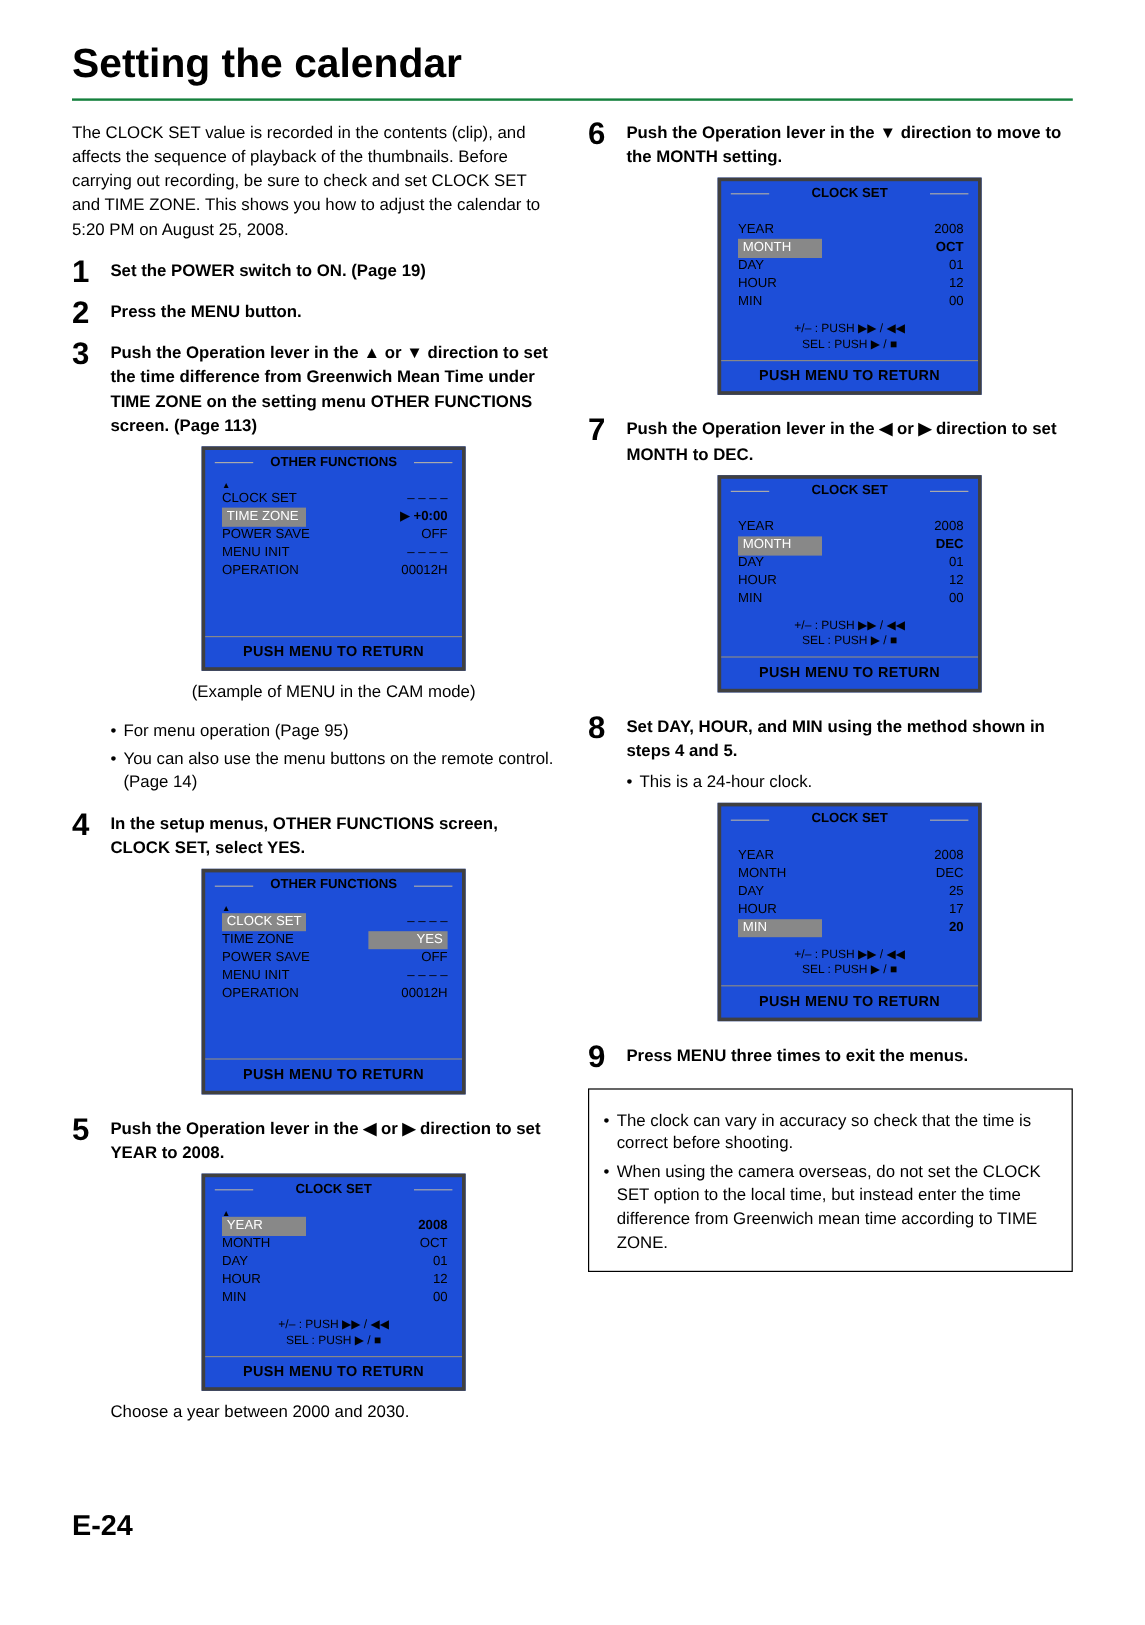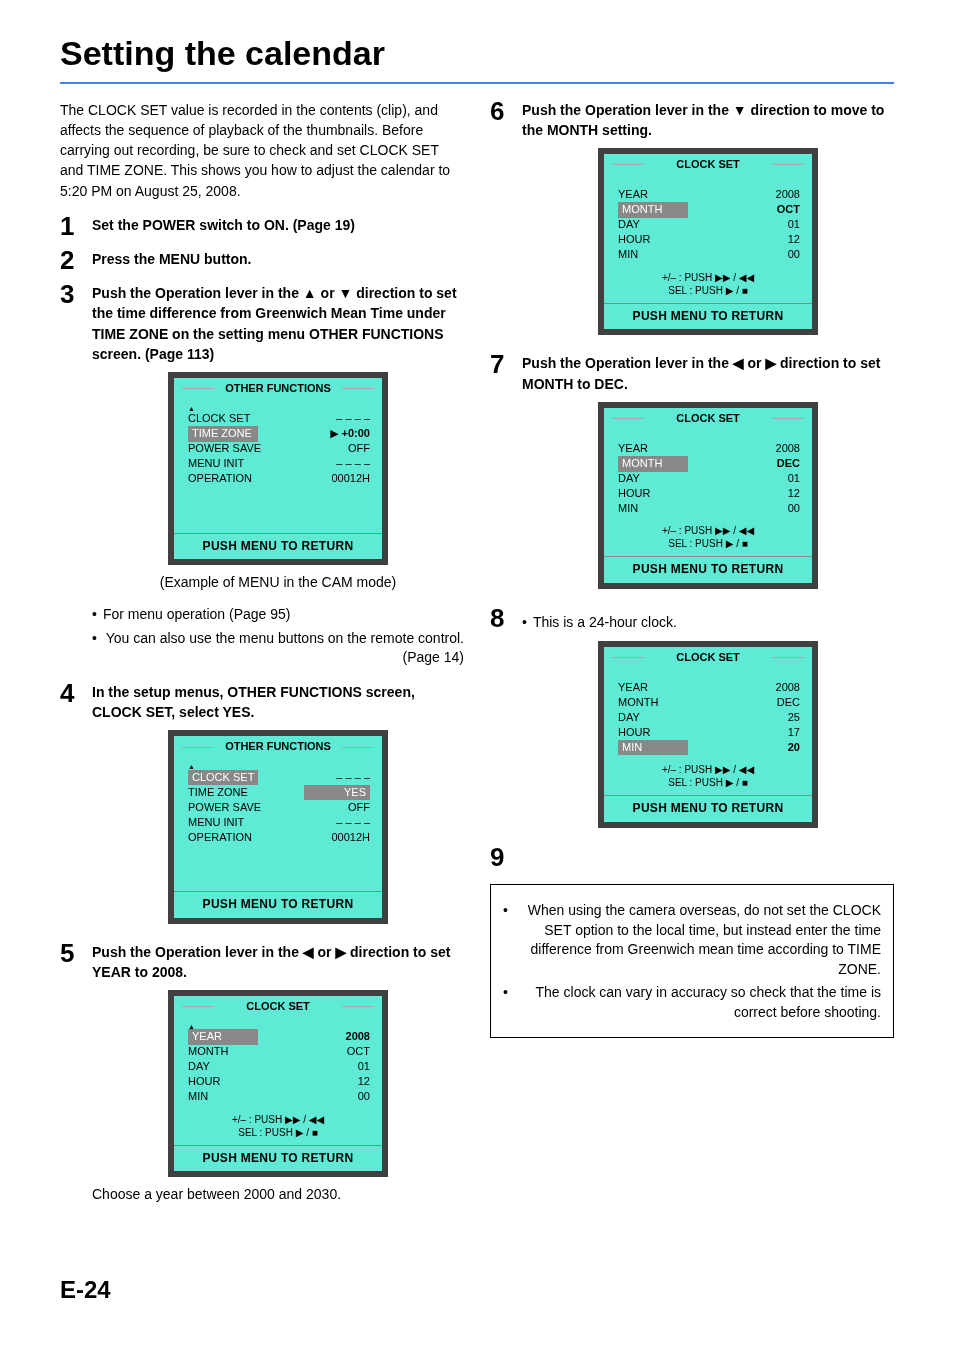--- a/index.html
+++ b/index.html
@@ -8,52 +8,52 @@
     background: #fff;
     color: #000;
     width: 954px;
     padding: 30px 60px 30px 60px;
     font-size: 14px;
     line-height: 1.4;
   }
   h1 {
     font-size: 34px;
     font-weight: bold;
-    border-bottom: 2px solid #3b82f6;
+    border-bottom: 2px solid #15803d;
     padding-bottom: 4px;
     margin-bottom: 16px;
   }
   .columns {
     display: flex;
     gap: 26px;
   }
   .col { flex: 1; min-width: 0; }
   p.intro { margin-bottom: 14px; line-height: 1.45; }
   ol.steps { list-style: none; padding: 0; margin: 0; }
   li.step { display: flex; align-items: flex-start; margin-bottom: 10px; }
   .num {
     font-size: 26px;
     font-weight: bold;
     min-width: 32px;
     line-height: 1;
     margin-top: -2px;
   }
   .step-body { flex: 1; }
   .step-title { font-weight: bold; line-height: 1.45; }
-  ul.bullets { list-style: none; padding-left: 0; margin-top: 6px; text-align: right; }
+  ul.bullets { list-style: none; padding-left: 0; margin-top: 6px; }
   ul.bullets li { display: flex; align-items: flex-start; margin-bottom: 4px; line-height:1.4;}
   ul.bullets li::before { content: "•"; margin-right: 6px; }
   .caption { text-align: center; margin: 6px 0 12px 0; font-size: 14px; }
   .screen-wrap { display:flex; justify-content:center; margin: 8px 0; }
   .screen {
-    border: 6px solid #404040;
+    border: 3px solid #404040;
     width: 220px;
     font-family: Arial, Helvetica, sans-serif;
     font-size: 11px;
-    background:#5eead4;
+    background:#1d4ed8;
   }
   .screen-title {
     text-align: center;
     font-weight: bold;
     padding: 3px 0 2px 0;
     border-bottom: none;
     position: relative;
   }
   .screen-title::before {
     content: "";
@@ -355,20 +355,21 @@
               <div class="screen-divider"></div>
               <div class="screen-footer">PUSH  MENU TO RETURN</div>
             </div>
           </div>
         </div>
       </li>
 
       <li class="step">
         <div class="num">8</div>
         <div class="step-body">
+          <div class="step-title">Set DAY, HOUR, and MIN using the method shown in steps 4 and 5.</div>
           <ul class="bullets">
             <li>
                 <span>This is a 24-hour clock.</span>
               </li>
           </ul>
 
           <div class="screen-wrap">
             <div class="screen">
               <div class="screen-title">CLOCK SET</div>
               <div class="screen-body">
@@ -400,29 +401,32 @@
               </div>
               <div class="screen-divider"></div>
               <div class="screen-footer">PUSH  MENU TO RETURN</div>
             </div>
           </div>
         </div>
       </li>
 
       <li class="step">
         <div class="num">9</div>
+        <div class="step-body">
+          <div class="step-title">Press MENU three times to exit the menus.</div>
+        </div>
       </li>
     </ol>
 
     <div class="notesbox">
       <ul class="bullets">
         <li>
-            <span>When using the camera overseas, do not set the CLOCK SET option to the local time, but instead enter the time difference from Greenwich mean time according to TIME ZONE.</span>
+            <span>The clock can vary in accuracy so check that the time is correct before shooting.</span>
           </li>
         <li>
-            <span>The clock can vary in accuracy so check that the time is correct before shooting.</span>
+            <span>When using the camera overseas, do not set the CLOCK SET option to the local time, but instead enter the time difference from Greenwich mean time according to TIME ZONE.</span>
           </li>
       </ul>
     </div>
   </div>
 </div>
 
 <div class="foot">E-24</div>
 
 </body></html>

